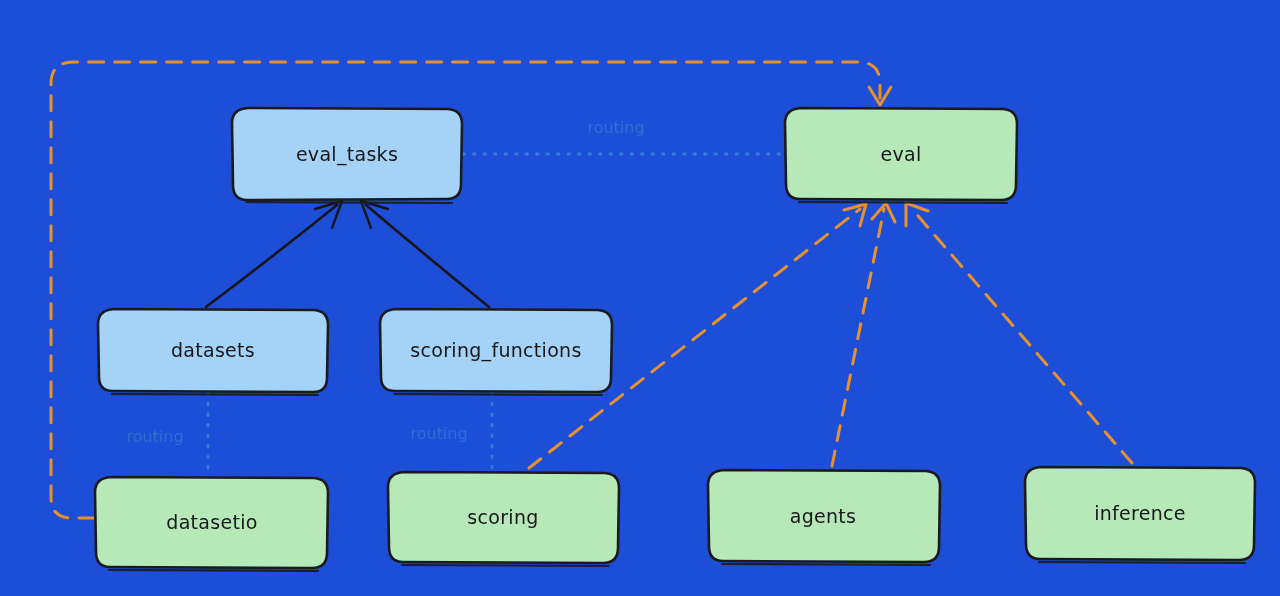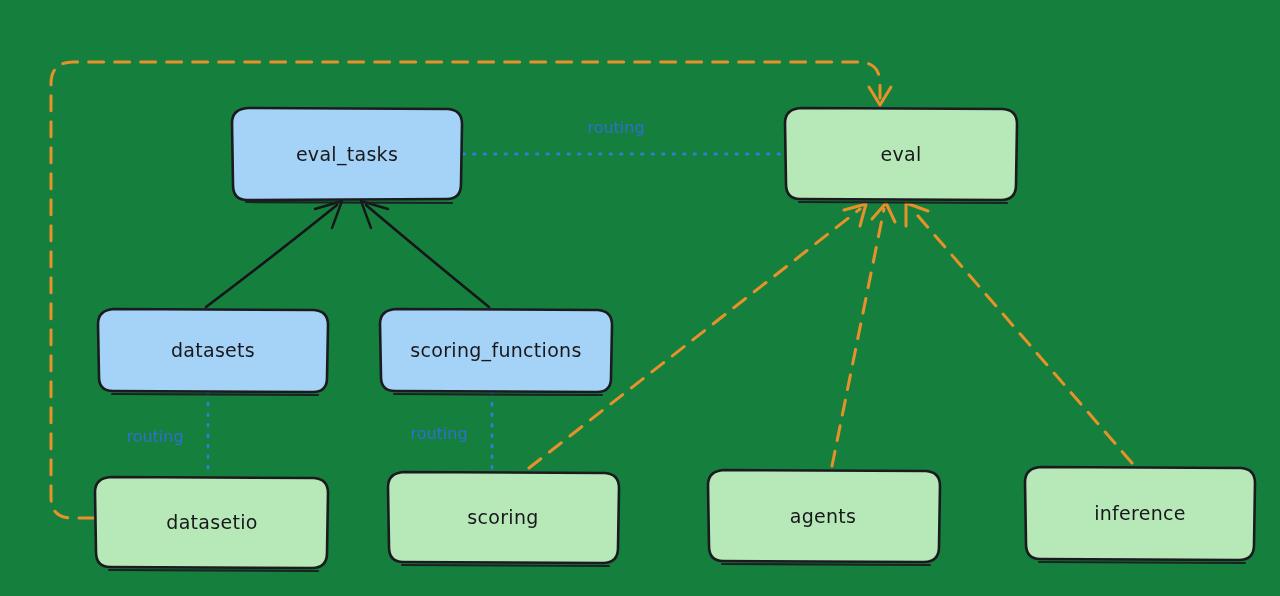--- a/index.html
+++ b/index.html
@@ -8,21 +8,21 @@
     padding: 0;
     background: #ffffff;
   }
   body {
     font-family: "DejaVu Sans", sans-serif;
   }
   #canvas {
     position: relative;
     width: 1280px;
     height: 596px;
-    background: #15803d;
+    background: #1d4ed8;
     overflow: hidden;
   }
   #diagram-svg {
     position: absolute;
     inset: 0;
     width: 1280px;
     height: 596px;
   }
   .node-shape {
     stroke: #1b1b1f;

